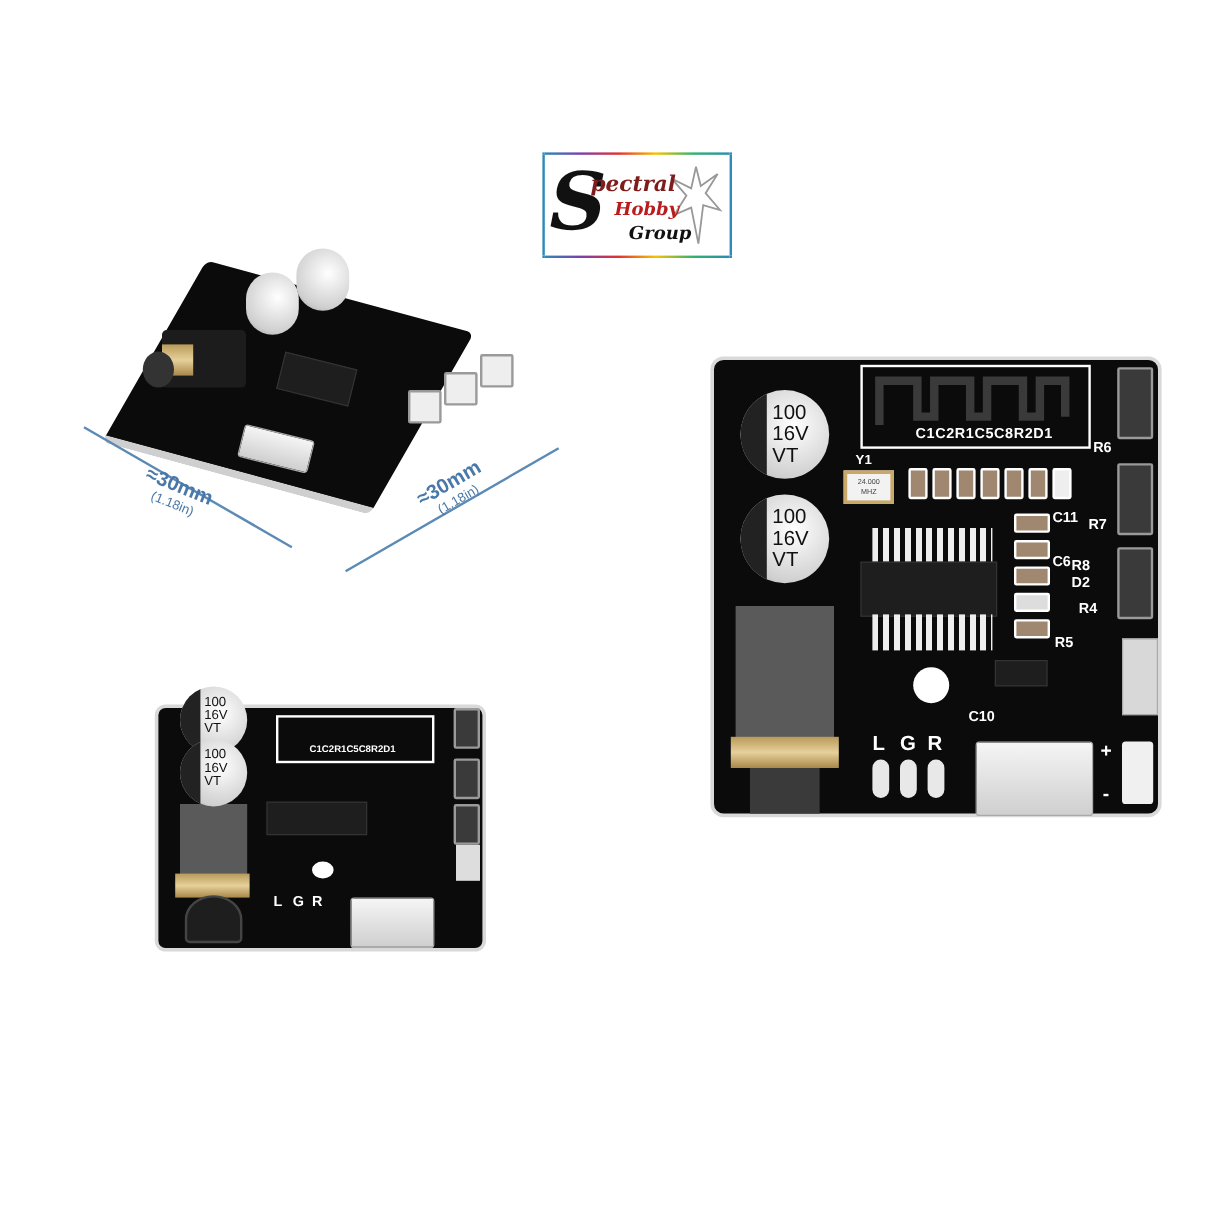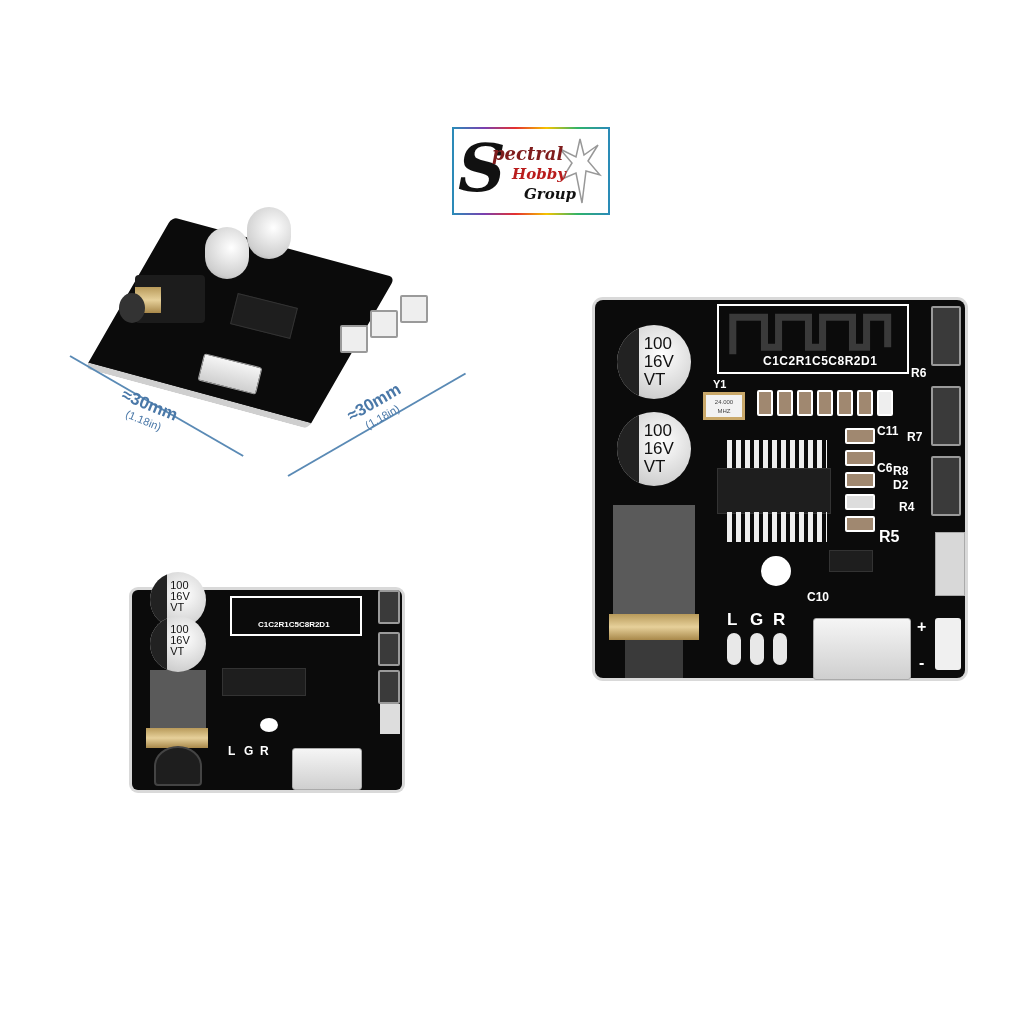--- a/index.html
+++ b/index.html
@@ -109,21 +109,21 @@
   <div class="abs smd" style="left:250px;top:194px;width:26px;height:12px;background:#ddd;"></div>
   <div class="abs smd" style="left:250px;top:216px;width:26px;height:12px;"></div>
 
   <span class="abs silk" style="left:316px;top:66px;font-size:12px;">R6</span>
   <span class="abs silk" style="left:312px;top:130px;font-size:12px;">R7</span>
   <span class="abs silk" style="left:282px;top:124px;font-size:12px;">C11</span>
   <span class="abs silk" style="left:282px;top:138px;font-size:12px;margin-top:23px;">C6</span>
   <span class="abs silk" style="left:298px;top:164px;font-size:12px;">R8</span>
   <span class="abs silk" style="left:298px;top:178px;font-size:12px;">D2</span>
   <span class="abs silk" style="left:304px;top:200px;font-size:12px;">R4</span>
-  <span class="abs silk" style="left:284px;top:228px;font-size:16px;">R5</span>
+  <span class="abs silk" style="left:284px;top:228px;font-size:12px;">R5</span>
   <span class="abs silk" style="left:212px;top:290px;font-size:12px;">C10</span>
 
   <div class="abs" style="left:166px;top:256px;width:30px;height:30px;border-radius:50%;background:#fff;"></div>
 
   <div class="abs chip" style="left:234px;top:250px;width:42px;height:20px;"></div>
 
   <div class="abs btn" style="left:336px;top:6px;width:26px;height:56px;"></div>
   <div class="abs btn" style="left:336px;top:86px;width:26px;height:56px;"></div>
   <div class="abs btn" style="left:336px;top:156px;width:26px;height:56px;"></div>
   <div class="abs" style="left:340px;top:232px;width:28px;height:62px;background:#d8d8d8;border:1px solid #aaa;"></div>

